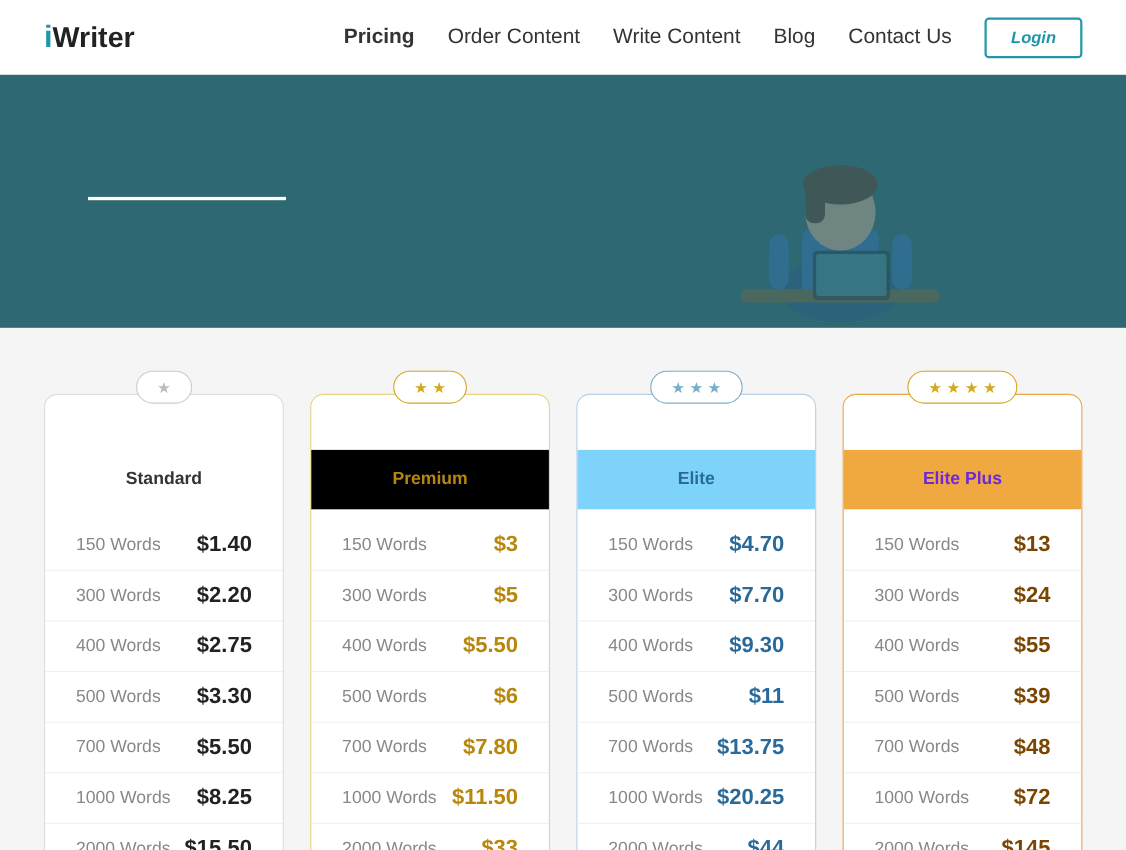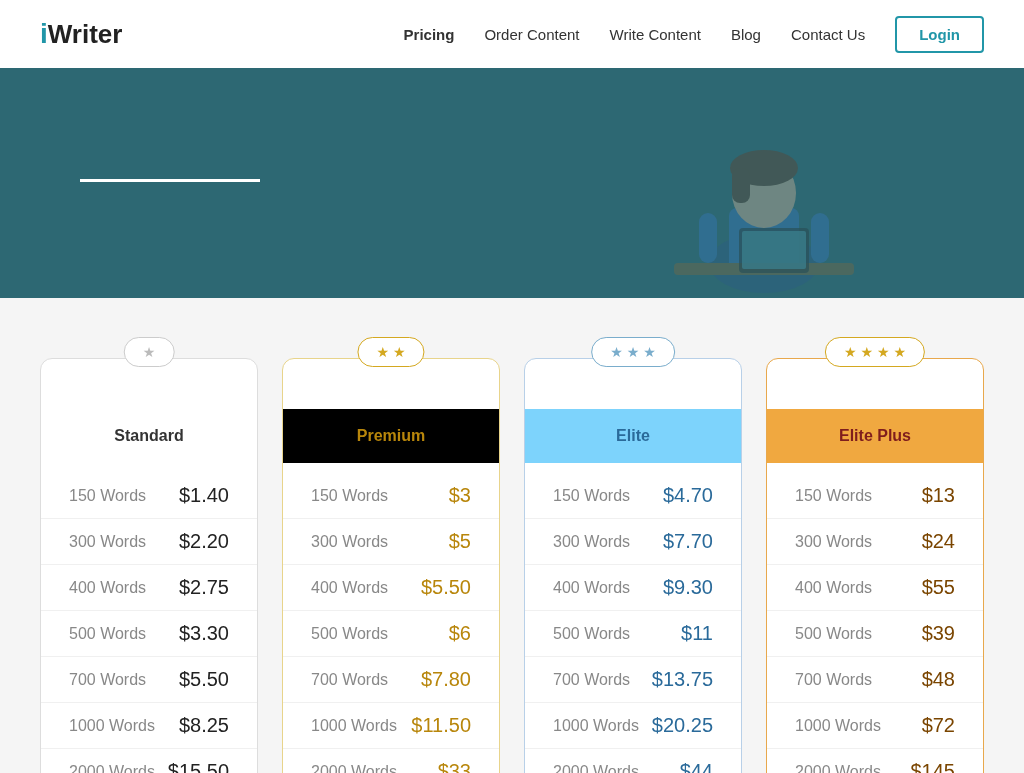--- a/index.html
+++ b/index.html
@@ -27,33 +27,34 @@
       font-size: 28px;
     }
     .nav-links {
       display: flex;
       align-items: center;
       gap: 30px;
     }
     .nav-links a {
       text-decoration: none;
       color: #333;
-      font-size: 15px;
+      font-size: 19px;
       font-weight: 500;
     }
     .nav-links a.active { font-weight: 700; }
     .btn-login {
       border: 2px solid #2196a8;
       color: #2196a8;
       background: transparent;
       padding: 8px 22px;
       border-radius: 4px;
       font-size: 15px;
       font-weight: 600;
       cursor: pointer;
+      font-style: italic;
     }
 
     
     .hero {
       background: #2d6873;
       position: relative;
       overflow: hidden;
       padding: 60px 80px 60px 80px;
       min-height: 230px;
       display: flex;
@@ -152,21 +153,21 @@
     .plan-card.premium .plan-header {
       background: #000000;
       color: #b8860b;
     }
     .plan-card.elite .plan-header {
       background: #7dd3fc;
       color: #2a6a9a;
     }
     .plan-card.elite-plus .plan-header {
       background: #f0a840;
-      color: #7f1d1d;
+      color: #6d28d9;
       text-align: center;
     }
 
     
     .price-rows {
       padding: 10px 0 16px;
     }
     .price-row {
       display: flex;
       align-items: center;
@@ -175,21 +176,21 @@
       border-bottom: 1px solid #f0f0f0;
       font-size: 14px;
     }
     .price-row:last-child { border-bottom: none; }
     .word-count {
       color: #888;
       font-size: 16px;
     }
     .price-amount {
       font-size: 20px;
-      font-weight: 400;
+      font-weight: 700;
       color: #222;
     }
     .plan-card.premium .price-amount { color: #b8860b; }
     .plan-card.elite .price-amount { color: #2a6a9a; }
     .plan-card.elite-plus .price-amount { color: #7a4500; }
   </style>
 </head>
 <body>
 
 <nav class="navbar">

